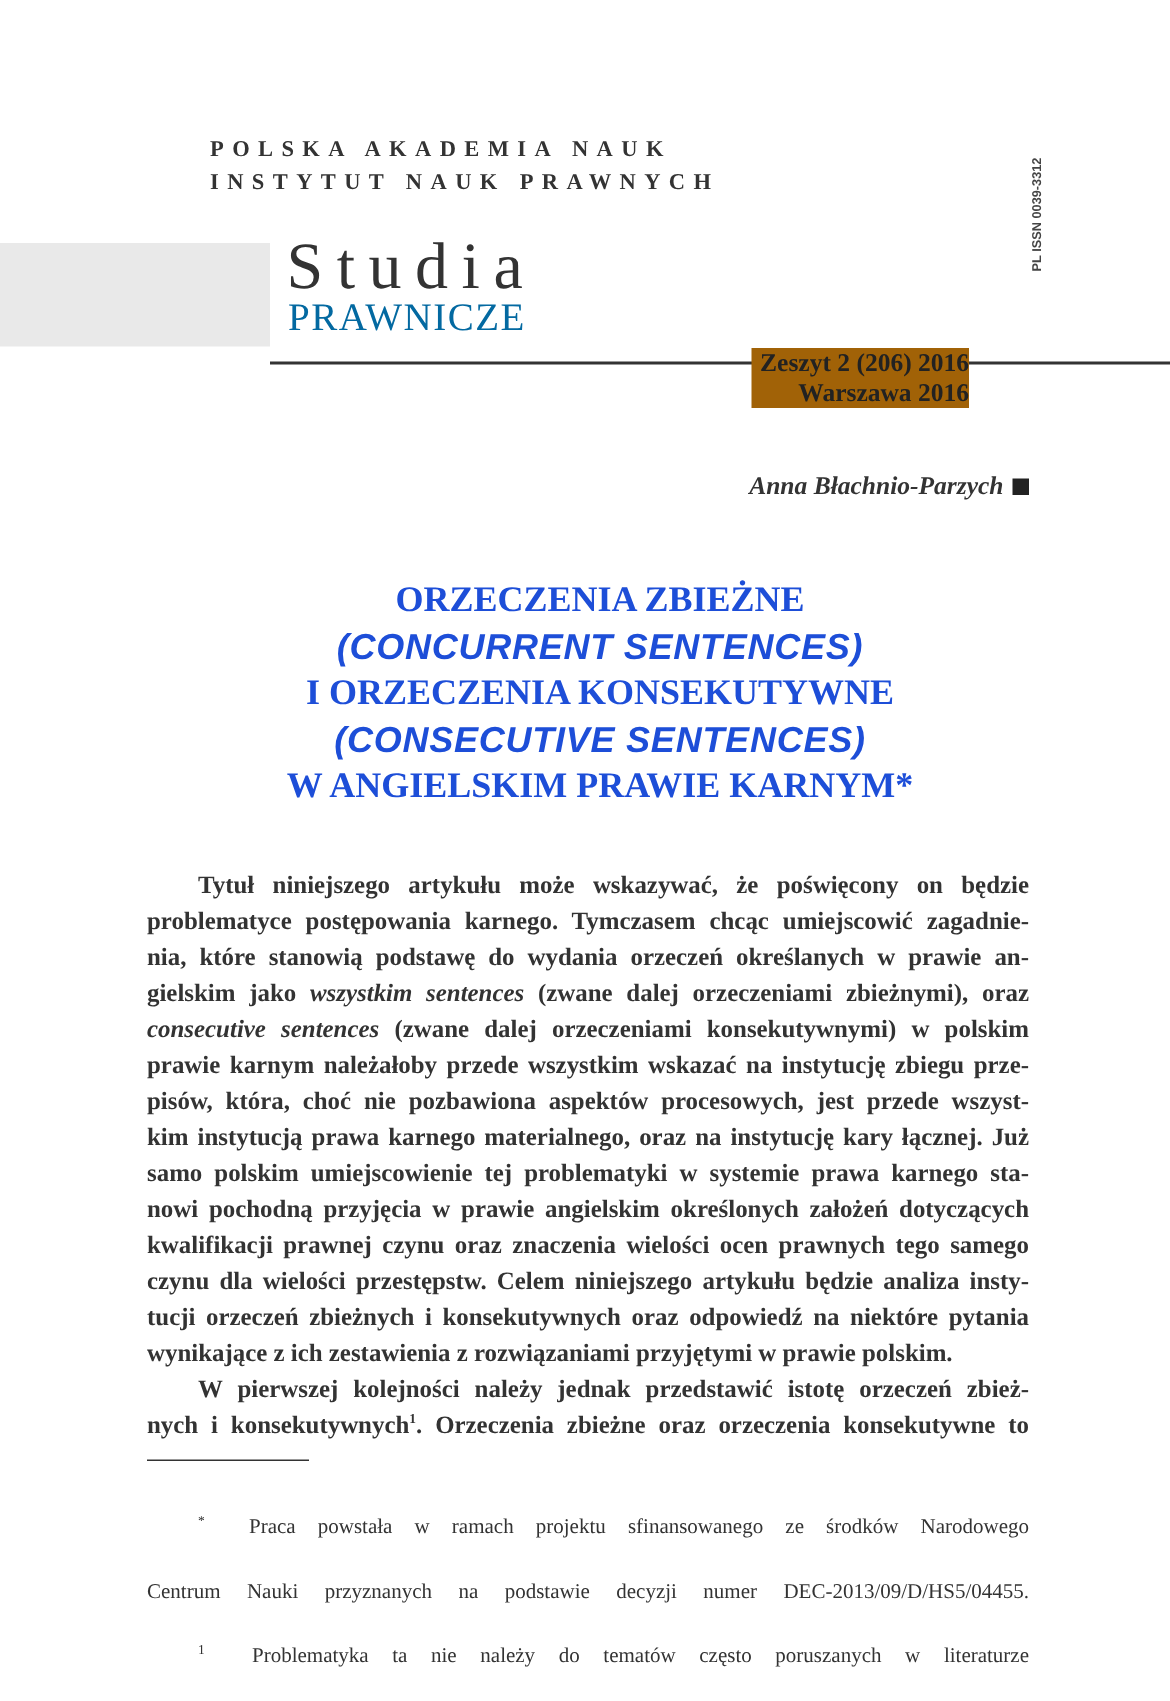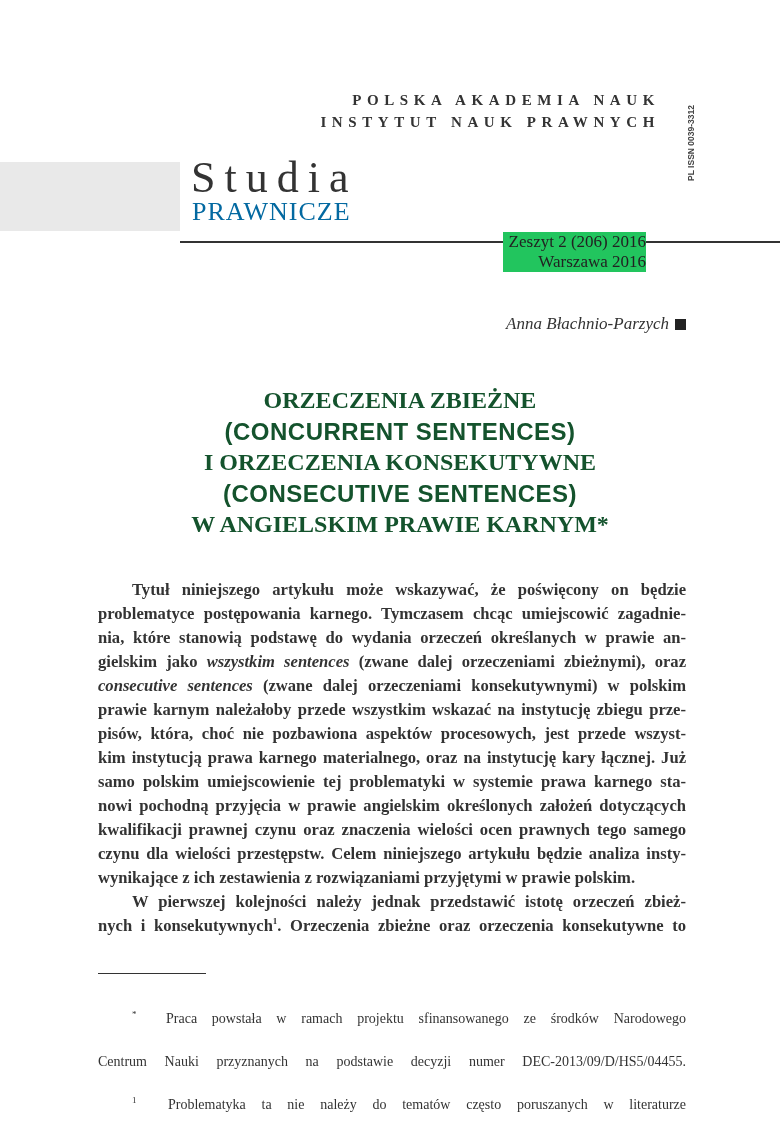--- a/index.html
+++ b/index.html
@@ -2,53 +2,53 @@
 <html><head>
 <meta charset="utf-8">
 <style>
   html, body { margin: 0; padding: 0; }
   body {
     width: 780px; height: 1134px; background: #ffffff; position: relative; overflow: hidden;
     font-family: "Liberation Serif", "DejaVu Serif", serif; color: #222;
   }
   .abs { position: absolute; }
   .pan {
-    right: 120px; top: 89px; text-align: right; font-size: 15px; font-weight: bold;
+    right: 120px; top: 89px; text-align: left; font-size: 15px; font-weight: bold;
     letter-spacing: 5.6px; line-height: 22px; color: #333; width: 520px;
   }
   .issn {
     left: 680px; top: 97px; width: 22px; height: 92px;
   }
   .issn span {
     display: block; position: absolute; left: 50%; top: 50%;
     transform: translate(-50%, -50%) rotate(-90deg); white-space: nowrap;
     font-family: "Liberation Sans", sans-serif; font-size: 8.5px; font-weight: bold; color: #444;
   }
   .greybox { left: 0; top: 162px; width: 180px; height: 69px; background: #e9e9e9; }
   .studia {
     left: 191px; top: 150px; font-size: 44px; letter-spacing: 9px; color: #333; line-height: 56px;
   }
   .prawnicze {
     left: 192px; top: 195px; font-size: 26px; letter-spacing: 1px; color: #0369a1; line-height: 34px;
   }
   .rule-top { left: 180px; top: 241px; width: 600px; height: 2px; background: #333; }
   .issue {
-    right: 134px; top: 232px; text-align: right; font-size: 17px; font-weight: normal; line-height: 20px; color: #222;
-    background: #22c55e; padding-left: 6px;
+    right: 134px; top: 232px; text-align: right; font-size: 17px; font-weight: bold; line-height: 20px; color: #222;
+    background: #a16207; padding-left: 6px;
   }
   .author {
-    right: 94px; top: 314px; font-size: 17px; font-style: italic; font-weight: normal; color: #333;
+    right: 94px; top: 314px; font-size: 17px; font-style: italic; font-weight: bold; color: #333;
     display: flex; align-items: center;
   }
   .author .sq { display: inline-block; width: 11px; height: 11px; background: #222; margin-left: 6px; }
   .title {
     left: 120px; width: 560px; top: 385px; text-align: center; font-size: 24px; font-weight: bold;
-    line-height: 31px; color: #14532d;
+    line-height: 31px; color: #1d4ed8;
   }
-  .title .it { font-family: "Liberation Sans", sans-serif; font-weight: bold; letter-spacing: 0.5px; }
+  .title .it { font-style: italic; font-family: "Liberation Sans", sans-serif; font-weight: bold; letter-spacing: 0.5px; }
   .body {
     left: 98px; width: 588px; top: 578px; font-size: 16.6px; line-height: 24px; text-align: justify; color: #333; font-weight: bold;
   }
   .body .line { display: block; text-align-last: justify; white-space: nowrap; }
   .body .line.last { text-align-last: left; }
   .body em { font-style: italic; }
   .fn-rule { left: 98px; top: 973px; width: 108px; height: 1px; background: #333; }
   .footnotes {
     left: 98px; width: 588px; top: 985px; font-size: 14px; line-height: 19px; color: #333;
   }
@@ -98,20 +98,21 @@
     <span class="line">nia, które stanowią podstawę do wydania orzeczeń określanych w prawie an-</span>
     <span class="line"><span>gielskim jako</span> <em>wszystkim sentences</em> <span>(zwane dalej orzeczeniami zbieżnymi), oraz</span></span>
     <span class="line"><em>consecutive sentences</em> <span>(zwane dalej orzeczeniami konsekutywnymi) w polskim</span></span>
     <span class="line">prawie karnym należałoby przede wszystkim wskazać na instytucję zbiegu prze-</span>
     <span class="line">pisów, która, choć nie pozbawiona aspektów procesowych, jest przede wszyst-</span>
     <span class="line">kim instytucją prawa karnego materialnego, oraz na instytucję kary łącznej. Już</span>
     <span class="line">samo polskim umiejscowienie tej problematyki w systemie prawa karnego sta-</span>
     <span class="line">nowi pochodną przyjęcia w prawie angielskim określonych założeń dotyczących</span>
     <span class="line">kwalifikacji prawnej czynu oraz znaczenia wielości ocen prawnych tego samego</span>
     <span class="line">czynu dla wielości przestępstw. Celem niniejszego artykułu będzie analiza insty-</span>
+    <span class="line">tucji orzeczeń zbieżnych i konsekutywnych oraz odpowiedź na niektóre pytania</span>
     <span class="line last">wynikające z ich zestawienia z rozwiązaniami przyjętymi w prawie polskim.</span>
   </div>
   <div>
     <span class="line indent">W pierwszej kolejności należy jednak przedstawić istotę orzeczeń zbież-</span>
     <span class="line"><span>nych i konsekutywnych</span><sup>1</sup><span>. Orzeczenia zbieżne oraz orzeczenia konsekutywne to</span></span>
   </div>
 </div>
 
 <div class="abs fn-rule"></div>
 <div class="abs footnotes">

